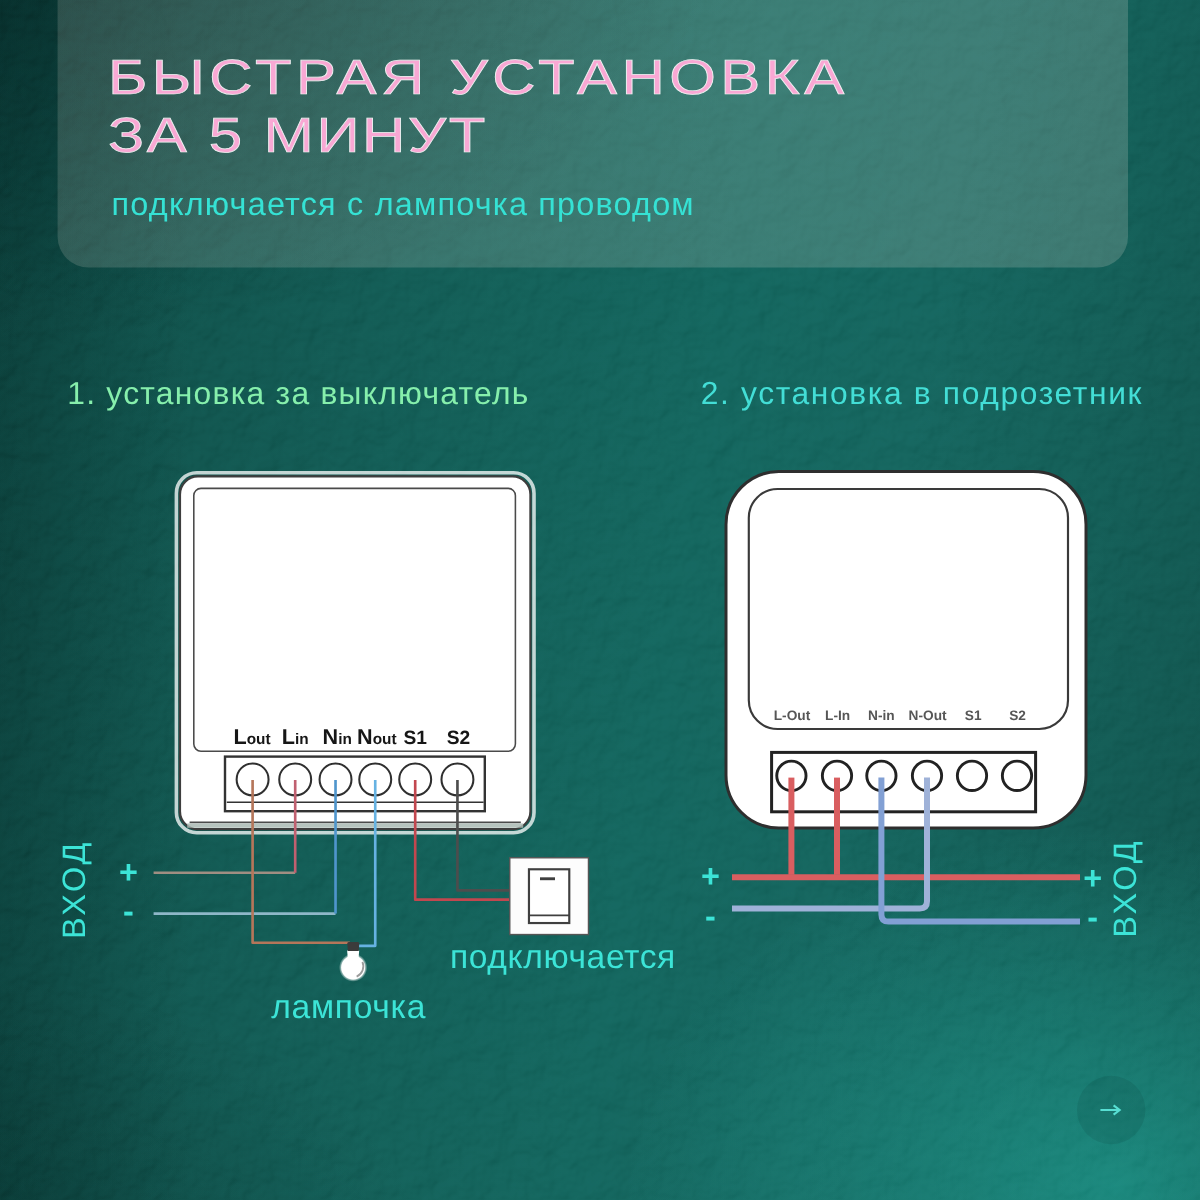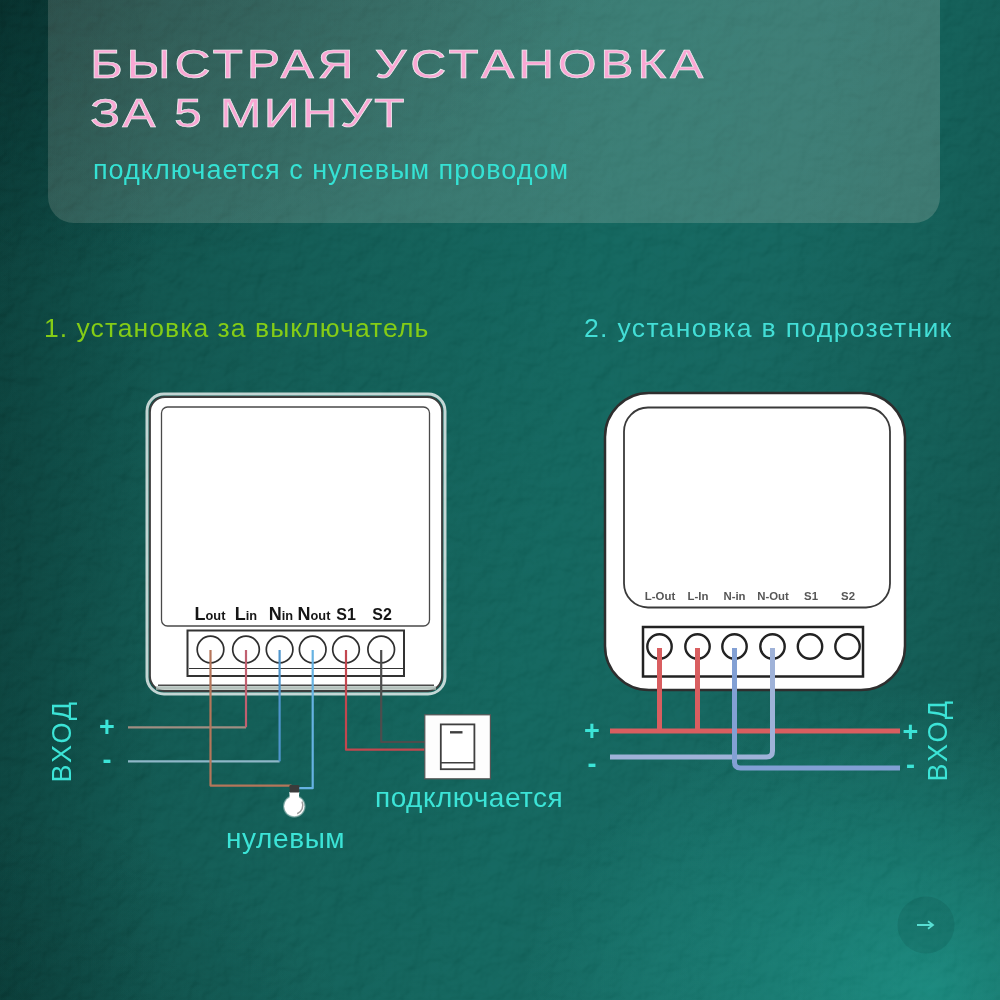--- a/index.html
+++ b/index.html
@@ -16,21 +16,21 @@
   }
   .noise{position:absolute;inset:0;opacity:0.5;mix-blend-mode:soft-light;}
   .panel{position:absolute;left:48px;top:-40px;width:892px;height:263px;border-radius:26px;
     background:linear-gradient(92deg, rgba(255,238,226,0.15), rgba(255,238,226,0.175));}
   .title{position:absolute;left:90px;top:40px;color:#f9a8d4;font-weight:400;
     font-size:41px;line-height:49px;-webkit-text-stroke:0.62px #eff4f3;}
   .t1,.t2{display:inline-block;transform:scaleX(1.22);transform-origin:0 50%;}
   .t1{letter-spacing:3.0px;}
   .t2{letter-spacing:1.75px;}
   .subtitle{position:absolute;left:93px;top:155px;color:#35e2d4;font-size:27px;letter-spacing:1.0px;}
-  .h1{position:absolute;left:44px;top:313px;color:#84cc16;font-size:26.5px;letter-spacing:1.05px;}
+  .h1{position:absolute;left:56px;top:313px;color:#86efac;font-size:26.5px;letter-spacing:1.05px;}
   .h2{position:absolute;left:584px;top:313px;color:#43ded6;font-size:26.5px;letter-spacing:1.35px;}
   .lbl{position:absolute;color:#3ce4d7;font-size:28px;}
   .vhod-l{position:absolute;left:62px;top:741px;color:#3ce4d7;font-size:27px;letter-spacing:2.6px;
      transform:translate(-50%,-50%) rotate(-90deg);}
   .vhod-r{position:absolute;left:938px;top:740px;color:#3ce4d7;font-size:27px;letter-spacing:2.6px;
      transform:translate(-50%,-50%) rotate(-90deg);}
   .pm{position:absolute;color:#3ce4d7;font-size:27px;font-weight:700;transform:translate(-50%,-50%);}
   svg{position:absolute;left:0;top:0;}
 </style>
 </head>
@@ -40,21 +40,21 @@
   <filter id="stucco" x="0" y="0" width="100%" height="100%">
     <feTurbulence type="fractalNoise" baseFrequency="0.05" numOctaves="3" seed="11" result="n"></feTurbulence>
     <feDiffuseLighting in="n" surfaceScale="3.6" diffuseConstant="0.57" lighting-color="#ffffff" result="l">
       <feDistantLight azimuth="235" elevation="62"></feDistantLight>
     </feDiffuseLighting>
   </filter>
   <rect x="0" y="0" width="1000" height="1000" filter="url(#stucco)" opacity="0.75"></rect>
 </svg>
 <div class="panel"></div>
 <div class="title"><span class="t1">БЫСТРАЯ УСТАНОВКА</span><br><span class="t2">ЗА 5 МИНУТ</span></div>
-<div class="subtitle">подключается с нулевым проводом</div>
+<div class="subtitle">подключается с лампочка проводом</div>
 <div class="h1">1. установка за выключатель</div>
 <div class="h2">2. установка в подрозетник</div>
 
 <svg width="1000" height="1000" viewBox="0 0 1000 1000" fill="none">
 
   <rect x="147" y="394" width="298" height="300" rx="17" fill="none" stroke="rgba(255,255,255,0.75)" stroke-width="3"></rect>
   <rect x="150" y="397" width="292" height="294" rx="15" fill="#ffffff" stroke="#3d3d3d" stroke-width="1.8"></rect>
   <rect x="161.5" y="407" width="268" height="219" rx="6" fill="#ffffff" stroke="#4a4a4a" stroke-width="1.3"></rect>
 
   <g font-family="Liberation Sans" font-weight="700" fill="#161616" text-anchor="middle">
@@ -136,21 +136,21 @@
     <path d="M697.5,648 V729" stroke="#d95e60"></path>
     <path d="M610,731 H900" stroke="#d95e60"></path>
     <path d="M772.5,648 V751 Q772.5,757 766.5,757 H610" stroke="#9fb2d8"></path>
     <path d="M734.5,648 V762 Q734.5,768 740.5,768 H900" stroke="#82a0d4"></path>
   </g>
 
   <circle cx="926" cy="925" r="28.5" fill="rgba(3,34,32,0.10)"></circle>
   <path d="M917,925 H932.5 M928,921.2 L933,925 L928,928.8" stroke="#58dfd3" stroke-width="1.8"></path>
 </svg>
 
-<div class="lbl" style="left:226px;top:823px;letter-spacing:0.6px;">нулевым</div>
+<div class="lbl" style="left:226px;top:823px;letter-spacing:0.6px;">лампочка</div>
 <div class="lbl" style="left:375px;top:782px;letter-spacing:0.5px;">подключается</div>
 <div class="vhod-l">ВХОД</div>
 <div class="vhod-r">ВХОД</div>
 <div class="pm" style="left:107px;top:727px;">+</div>
 <div class="pm" style="left:107px;top:760px;">-</div>
 <div class="pm" style="left:592px;top:731px;">+</div>
 <div class="pm" style="left:592px;top:764px;">-</div>
 <div class="pm" style="left:910.5px;top:731.5px;">+</div>
 <div class="pm" style="left:910.5px;top:764.5px;">-</div>
 

